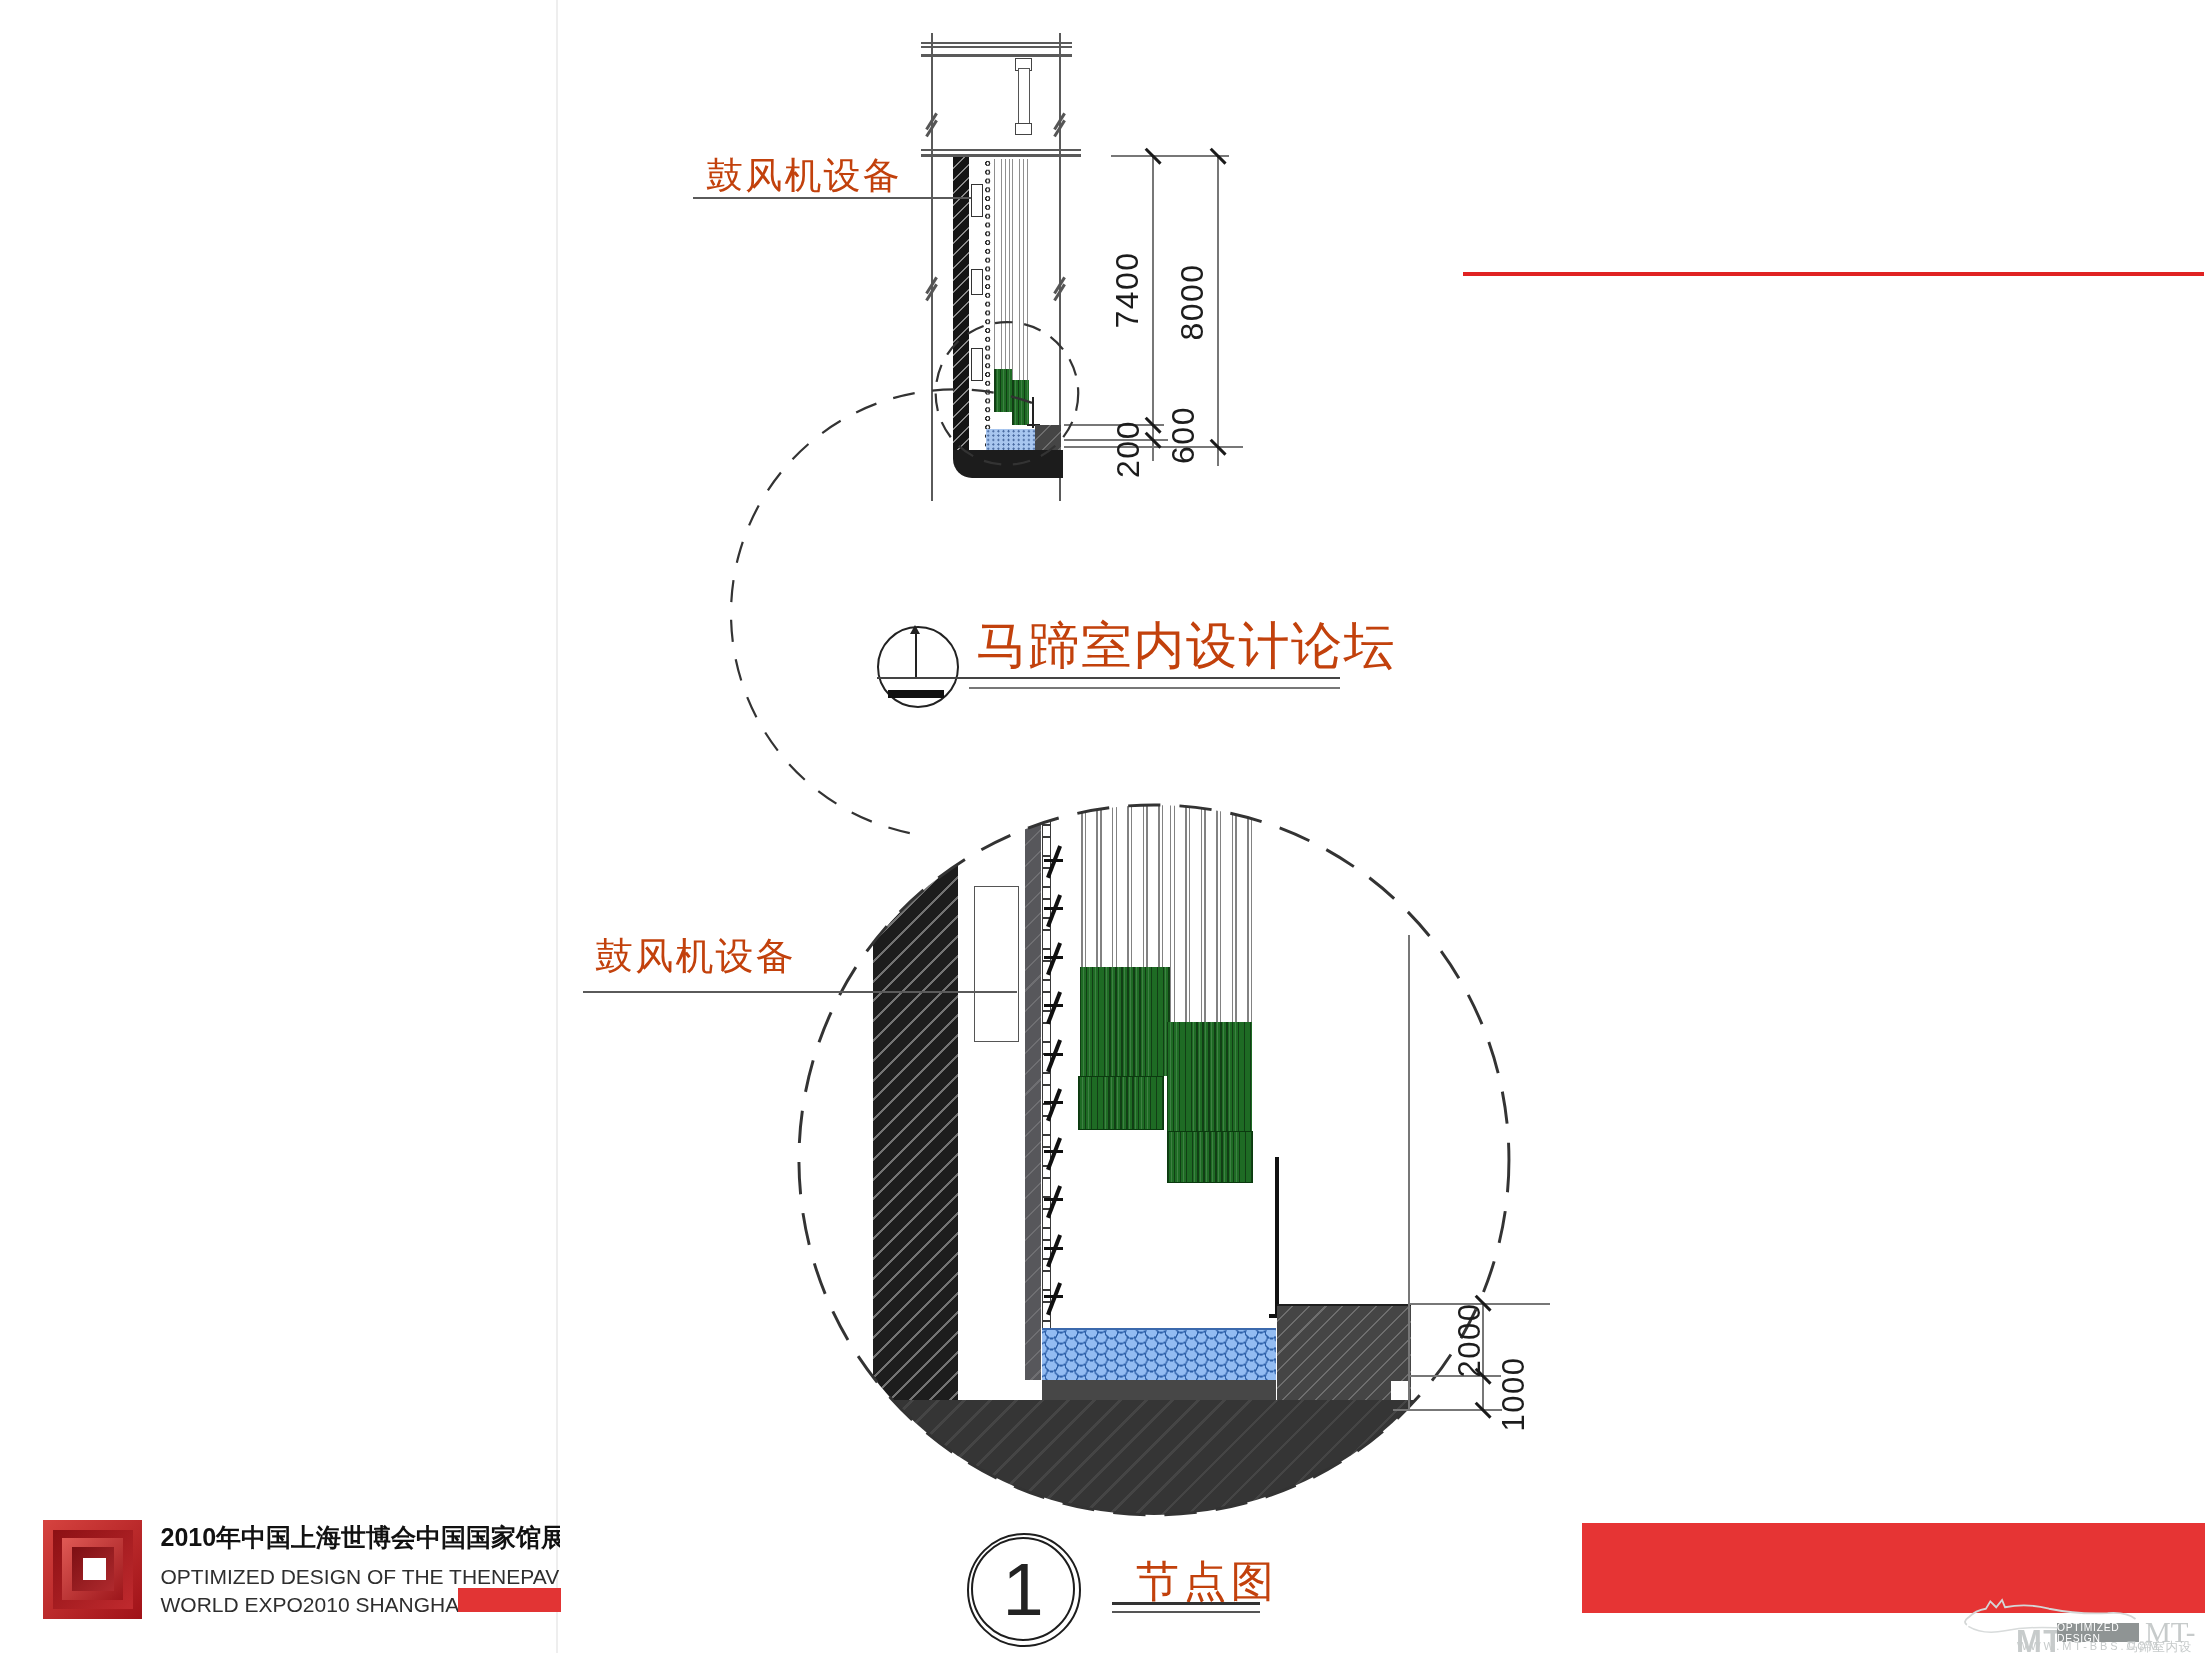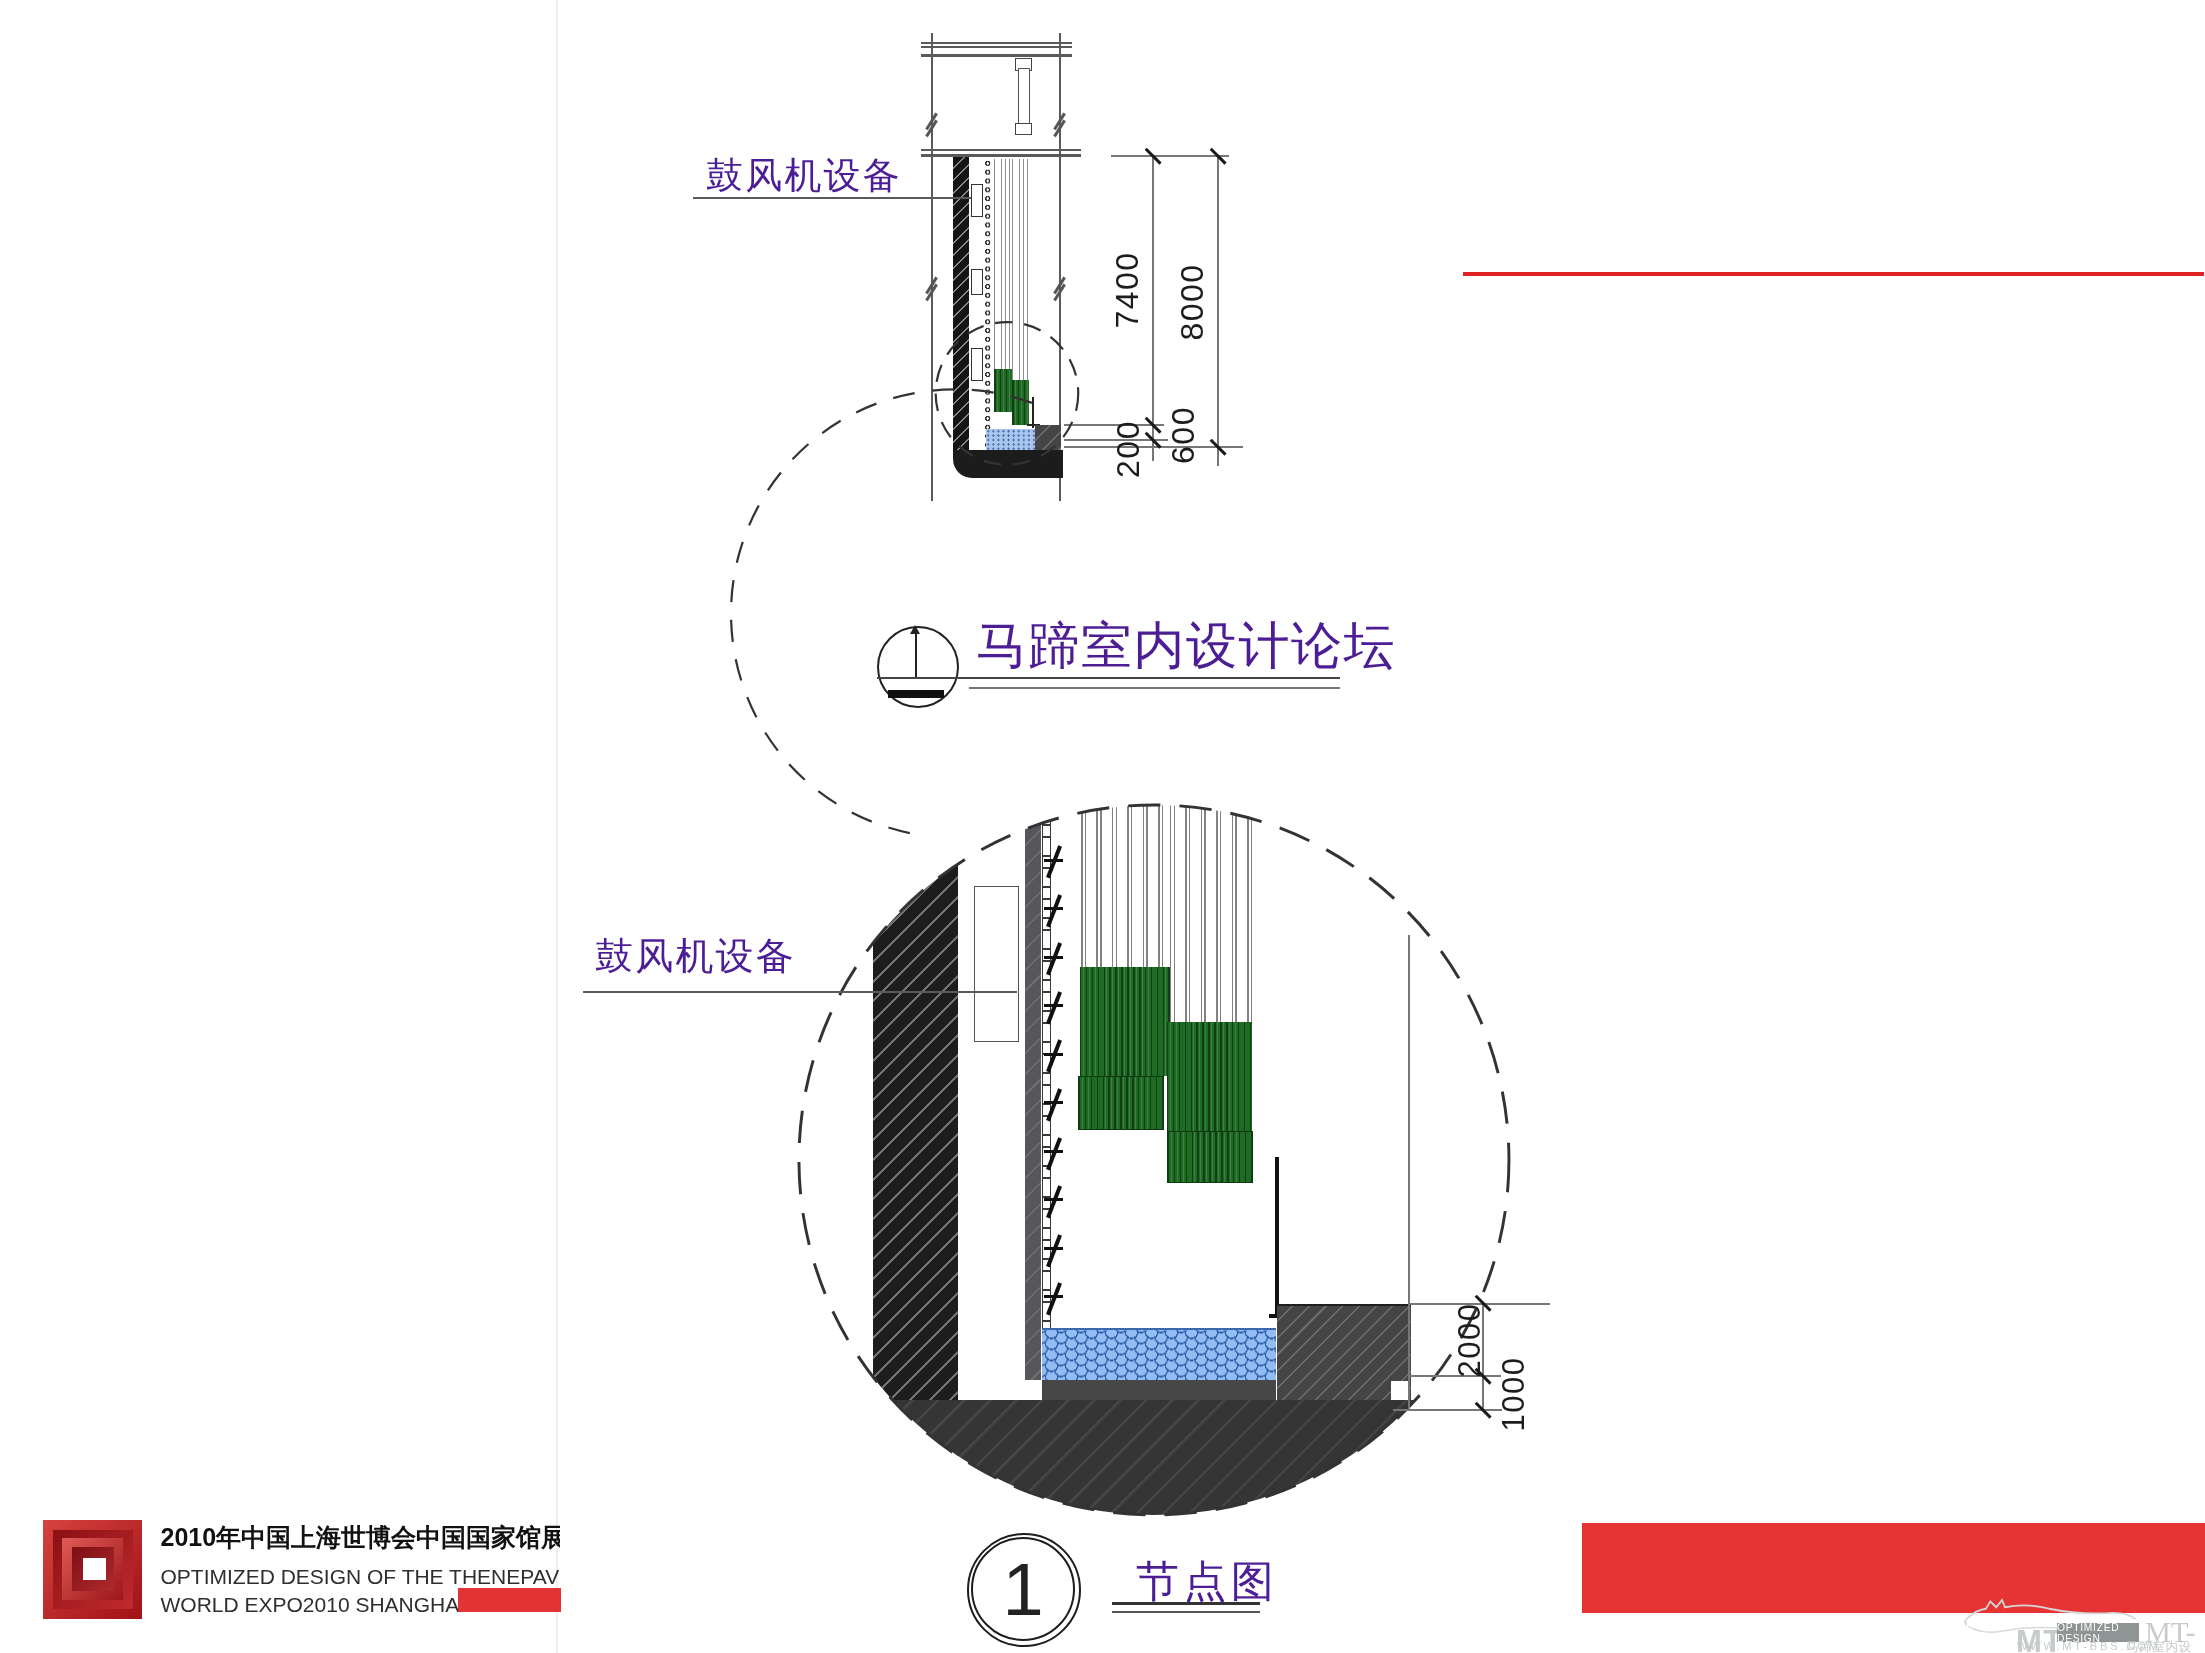--- a/index.html
+++ b/index.html
@@ -41,21 +41,21 @@
 
   .ladder{border-left:1.5px solid #3a3a3a;border-right:1.5px solid #3a3a3a;
     background-image:repeating-linear-gradient(180deg,#3a3a3a 0 2.2px,transparent 2.2px 19px,#3a3a3a 19px 21px,transparent 21px 31px);}
   .chain{background-image:radial-gradient(circle 2.9px at 3.7px 4.4px,#ffffff 1.1px,#2c2c2c 1.4px 2.5px,transparent 2.9px);
     background-size:8px 8.8px;}
 
   .tick{position:absolute;width:20.6px;height:2.9px;background:#1a1a1a;
         transform:translate(-50%,-50%) rotate(45deg);}
   .vdim{position:absolute;transform:translate(-50%,-50%) rotate(-90deg);
         font-size:32px;letter-spacing:1.5px;color:#1c1c1c;white-space:nowrap;}
-  .cn-serif{font-family:Liberation Mono, monospace;color:#4c1d95;white-space:nowrap;}
+  .cn-serif{font-family:Liberation Mono, monospace;color:#c2410c;white-space:nowrap;}
   .brk{position:absolute;width:19px;height:2.9px;background:#555;transform:rotate(-58deg);}
 
   .blade{position:absolute;width:4.4px;height:34px;background:#101010;transform:rotate(21deg);}
   .arm{position:absolute;width:19px;height:2.9px;background:#101010;}
 
   #detail-clip{position:absolute;left:799px;top:805px;width:710px;height:710px;
                border-radius:50%;overflow:hidden;}
   svg.overlay{position:absolute;left:0;top:0;pointer-events:none;}
 
   .wm{color:#c7cbcb;}

